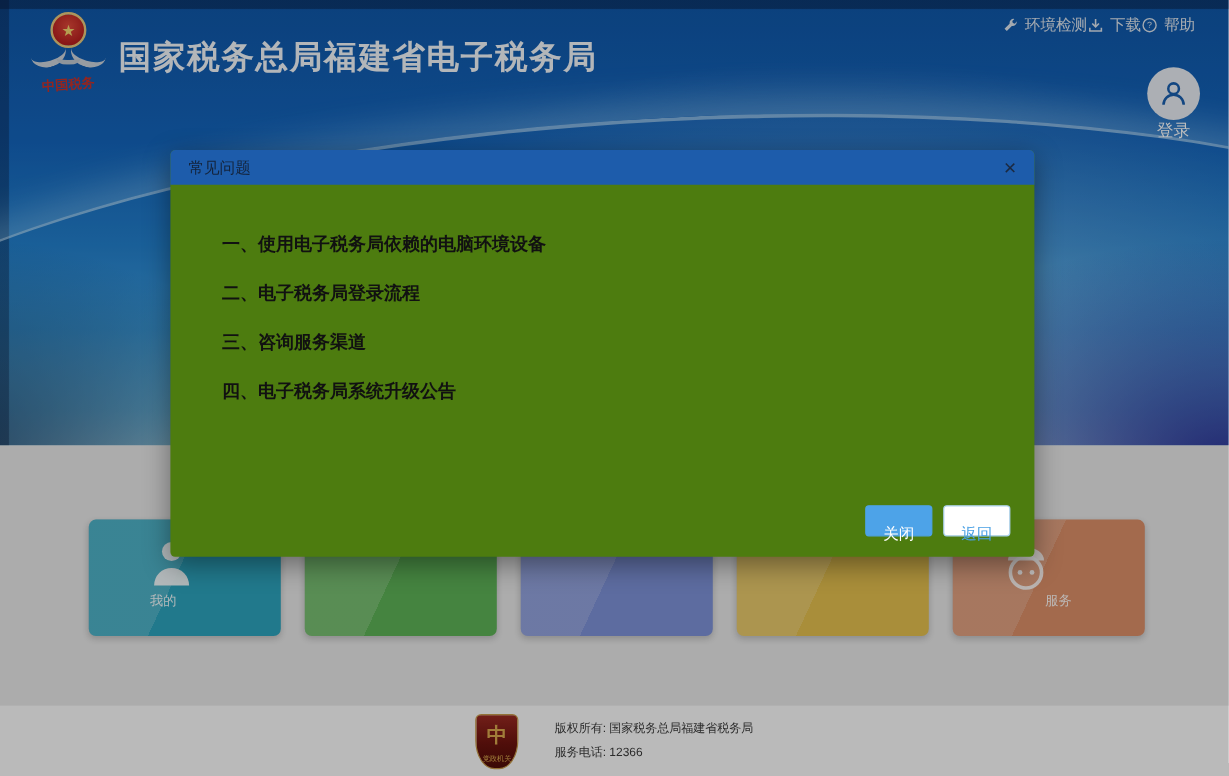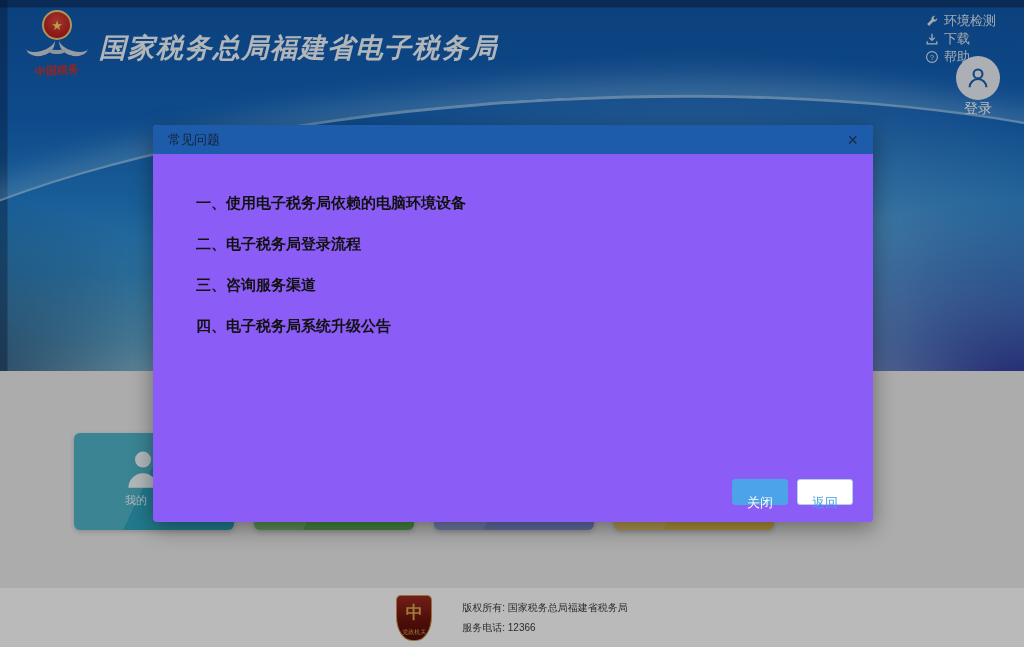--- a/index.html
+++ b/index.html
@@ -25,23 +25,23 @@
   .emblem-circle{position:absolute;left:14px;top:2px;width:30px;height:30px;border-radius:50%;
     background:radial-gradient(circle at 50% 38%,#e04a3a 0%,#b81f1f 72%);
     border:2px solid #e9c97c;display:flex;align-items:center;justify-content:center;}
   .emblem-circle .star{color:#f5d76e;font-size:13px;line-height:1;}
   .wing{position:absolute;top:24px;width:30px;height:24px;border-radius:50%;border-bottom:5px solid #ccd3db;}
   .wing-l{left:-3px;transform:rotate(-16deg);}
   .wing-r{right:-3px;transform:rotate(16deg);}
   .wing-c{position:absolute;left:19px;top:34px;width:20px;height:12px;border-bottom:4px solid #c2c9d2;border-radius:45%;}
   .emblem-script{position:absolute;left:0;bottom:0;width:100%;text-align:center;color:#c8322b;
     font-size:11px;font-weight:bold;transform:rotate(-4deg);font-family:"DejaVu Serif",serif;white-space:nowrap;}
-  .site-title{margin-left:13px;padding-top:10px;font-size:27px;font-weight:bold;color:#f2f6fa;letter-spacing:1.5px;white-space:nowrap;font-style:italic;}
-
-  .top-nav{position:absolute;right:28px;top:12px;display:flex;flex-direction:column;}
+  .site-title{margin-left:13px;padding-top:10px;font-size:27px;font-weight:bold;color:#f2f6fa;letter-spacing:1.5px;white-space:nowrap;}
+
+  .top-nav{position:absolute;right:28px;top:12px;display:flex;}
   .top-nav .nav-item{display:flex;align-items:center;gap:5px;color:#dfe6ee;font-size:13px;cursor:pointer;}
   .top-nav svg{display:block;}
 
   .login{position:absolute;right:22px;top:56px;width:48px;text-align:center;cursor:pointer;}
   .login-avatar{width:44px;height:44px;border-radius:50%;background:#e9edf3;margin:0 auto;
     display:flex;align-items:center;justify-content:center;}
   .login-label{margin-top:0;color:#fff;font-size:14px;}
 
   
   .cards{position:absolute;left:74px;top:433px;display:flex;gap:20px;}
@@ -61,21 +61,21 @@
   .footer-inner{display:flex;align-items:center;justify-content:center;gap:30px;height:100%;}
   .gov-badge{position:relative;width:36px;height:46px;text-align:center;flex:0 0 auto;
     background:linear-gradient(180deg,#9a2a22 0%,#6b130e 55%,#4f0d09 100%);
     border:1px solid #c79a4b;border-radius:5px 5px 16px 16px / 5px 5px 24px 24px;}
   .badge-sym{margin-top:5px;color:#d9a84e;font-size:17px;font-weight:bold;font-family:"DejaVu Serif",serif;}
   .badge-txt{position:absolute;left:0;right:0;bottom:3px;color:#d9a84e;font-size:6px;white-space:nowrap;}
   .footer-text{font-size:10px;color:#3a3a3a;line-height:20px;}
 
   
   .overlay{position:absolute;inset:0;background:rgba(0,0,0,.26);z-index:5;}
-  .modal{position:absolute;left:153px;top:125px;width:720px;height:397px;background:#8b5cf6;
+  .modal{position:absolute;left:142px;top:125px;width:720px;height:339px;background:#4d7c0f;
     border-radius:4px;box-shadow:0 6px 22px rgba(0,0,0,.40);z-index:10;}
   .modal-header{height:29px;background:#1d5cab;border-radius:4px 4px 0 0;
     display:flex;align-items:center;justify-content:space-between;padding:0 15px;}
   .modal-title{font-size:13px;color:#14233a;}
   .modal-close{color:#1b2940;font-size:18px;line-height:1;cursor:pointer;}
   .modal-body{padding:40px 42px 0 43px;}
   .faq-item{font-size:15px;font-weight:bold;color:#111;margin-bottom:22px;cursor:pointer;}
   .modal-actions{position:absolute;right:20px;bottom:17px;display:flex;gap:9px;}
   .btn{height:23px;line-height:21px;padding:12px 14px;font-size:13px;border-radius:3px;cursor:pointer;}
   .btn-primary{background:#4da3e8;color:#fff;border:1px solid #4da3e8;}
@@ -146,20 +146,31 @@
         <svg width="32" height="40" viewBox="0 0 34 40">
             <circle cx="17" cy="10" r="8.5" fill="rgba(255,255,255,.92)"></circle>
             <path d="M1.5 40a15.5 15.5 0 0 1 31 0z" fill="rgba(255,255,255,.92)"></path>
           </svg>
       </span>
       <span class="card-label">我的</span>
     </div>
     <div class="card card-2"></div>
     <div class="card card-3"></div>
     <div class="card card-4"></div>
+    <div class="card card-5">
+      <span class="ghost">
+        <svg width="46" height="44" viewBox="0 0 46 44">
+            <path d="M8 16a15 11 0 0 1 30 0z" fill="rgba(255,255,255,.88)"></path>
+            <circle cx="23" cy="26" r="13" fill="none" stroke="rgba(255,255,255,.88)" stroke-width="3"></circle>
+            <circle cx="18" cy="26" r="2" fill="rgba(255,255,255,.95)"></circle>
+            <circle cx="28" cy="26" r="2" fill="rgba(255,255,255,.95)"></circle>
+          </svg>
+      </span>
+      <span class="card-label">服务</span>
+    </div>
   </div>
 
   <div class="footer">
     <div class="footer-inner">
       <div class="gov-badge">
         <div class="badge-sym">中</div>
         <div class="badge-txt">党政机关</div>
       </div>
       <div class="footer-text">
         <div>版权所有: 国家税务总局福建省税务局</div>

